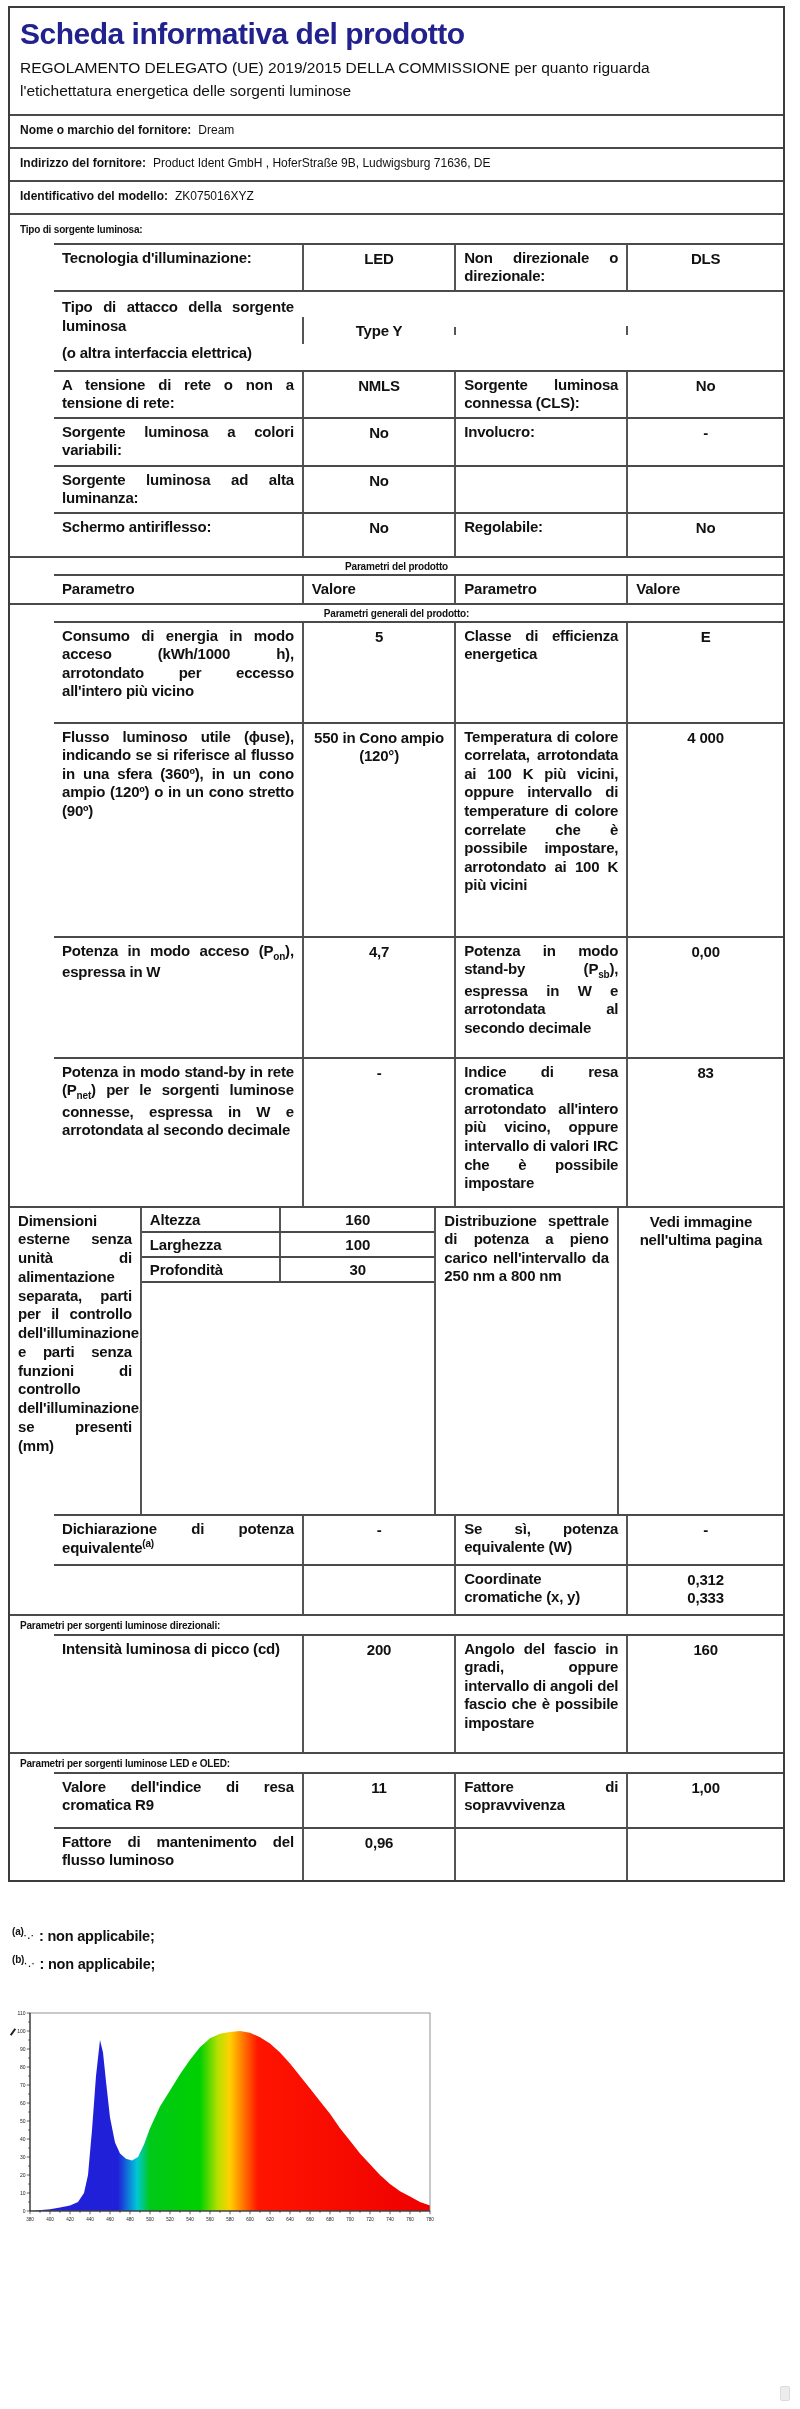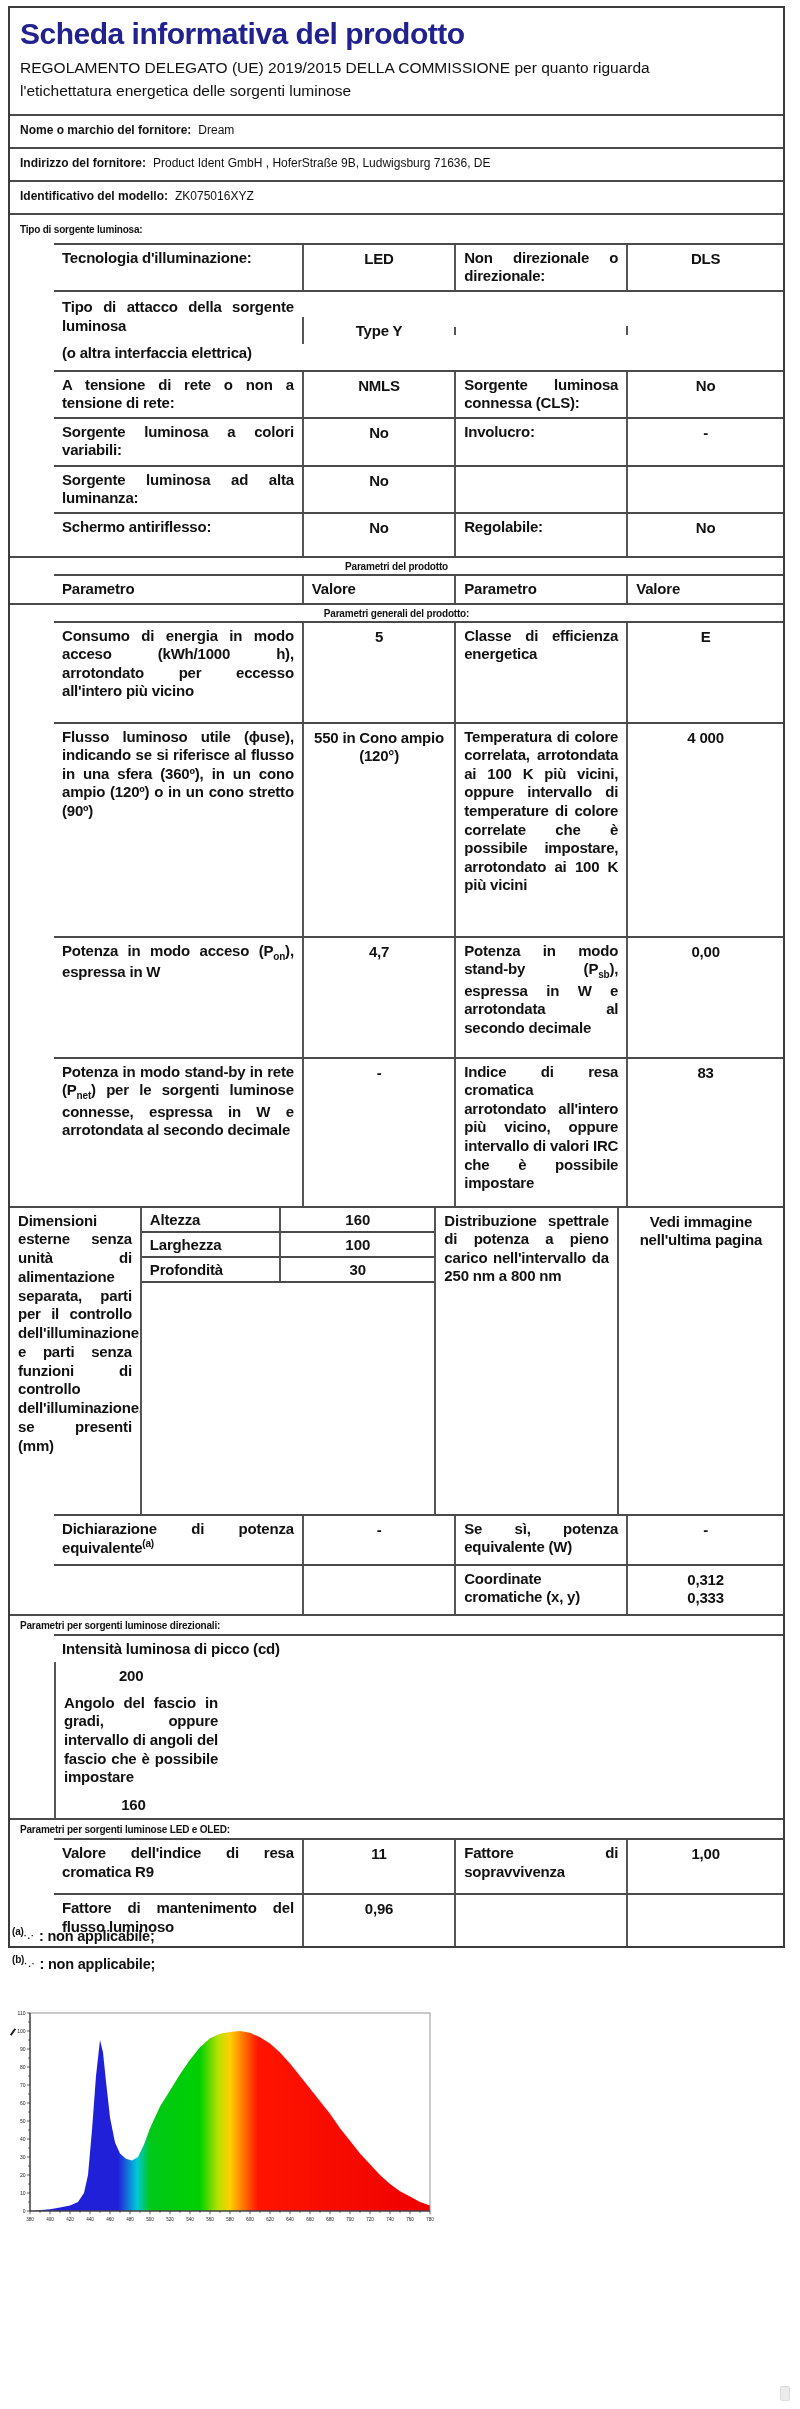--- a/index.html
+++ b/index.html
@@ -174,21 +174,21 @@
         <div class="trow" style="min-height: 50px;">
           <div class="c c1 lab"></div>
           <div class="c c2 val"></div>
           <div class="c c3 lab">Coordinate cromatiche (x, y)</div>
           <div class="c c4 val">0,312<br>0,333</div>
         </div>
       </div>
 
     <div class="sec">Parametri per sorgenti luminose direzionali:</div>
     <div id="directional-rows">
-        <div class="trow" style="min-height: 118px; flex-direction: column;">
+        <div class="trow" style="min-height: 118px;">
           <div class="c c1 lab">Intensità luminosa di picco (cd)</div>
           <div class="c c2 val">200</div>
           <div class="c c3 lab">Angolo del fascio in gradi, oppure intervallo di angoli del fascio che è possibile impostare</div>
           <div class="c c4 val">160</div>
         </div>
       </div>
 
     <div class="sec">Parametri per sorgenti luminose LED e OLED:</div>
     <div id="led-rows">
         <div class="trow" style="min-height: 55px;">

